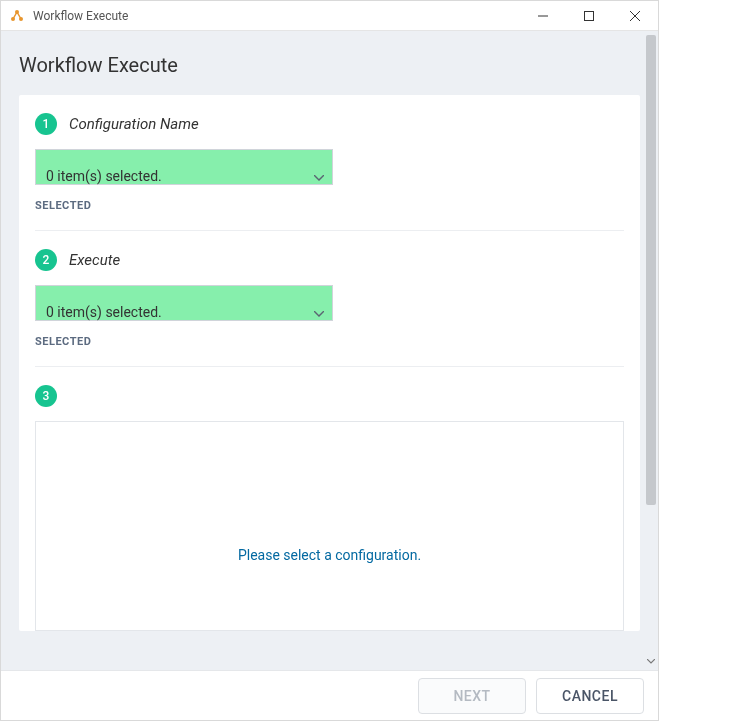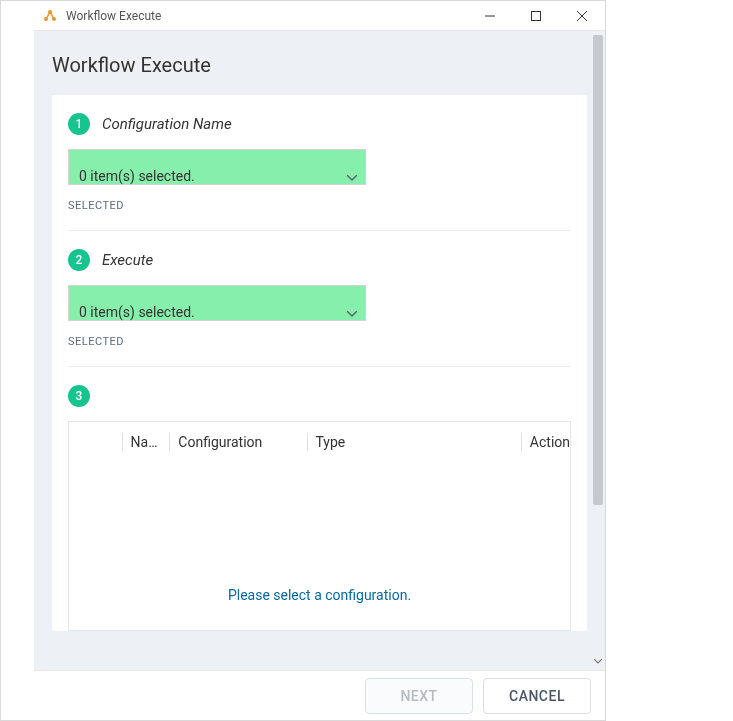--- a/index.html
+++ b/index.html
@@ -1,18 +1,18 @@
 <!DOCTYPE html>
 <html><head>
 <meta charset="utf-8">
 <style>
   * { box-sizing: border-box; }
   html, body { margin:0; padding:0; font-family: -apple-system, BlinkMacSystemFont, "Segoe UI", Roboto, Arial, sans-serif; }
   body { background:#fff; }
-  .window { width:606px; height:721px; border:1px solid #d9d9d9; position:relative; background:#fff; display:flex; flex-direction:column;padding-left:33px; }
+  .window { width:659px; height:721px; border:1px solid #d9d9d9; position:relative; background:#fff; display:flex; flex-direction:column; }
   
   .titlebar { height:30px; display:flex; align-items:center; padding:0 0 0 8px; border-bottom:1px solid #e5e5e5; background:#fff; user-select:none; }
   .titlebar .appicon { width:16px; height:16px; margin-right:8px; display:flex; align-items:center; justify-content:center; }
   .titlebar .title { font-size:12px; color:#555; }
   .titlebar .spacer { flex:1; }
   .winbtn { width:46px; height:30px; display:flex; align-items:center; justify-content:center; color:#555; }
   
   .client { flex:1; position:relative; background:#edf0f4; overflow:hidden; }
   .scrollbar-track { position:absolute; right:0; top:2px; bottom:2px; width:14px; background:transparent; }
   .scrollbar-thumb { position:absolute; right:2px; top:2px; width:10px; height:470px; background:#c5c8cc; border-radius:2px; }
@@ -21,21 +21,21 @@
   .header { padding:22px 18px 0 18px; }
   .pagetitle { font-size:20px; color:#333; font-weight:400; }
   .card { margin:18px; background:#fff; border-radius:2px; padding:18px 16px 0 16px; }
   .step { margin-bottom:18px; }
   .stephead { display:flex; align-items:center; margin-bottom:14px; }
   .stepnum { width:22px; height:22px; border-radius:50%; background:#17c490; color:#fff; font-size:12px; font-weight:500; display:flex; align-items:center; justify-content:center; margin-right:12px; }
   .steptitle { font-size:15px; color:#333;font-style:italic; }
   .dropdown { width:298px; height:36px; border:1px solid #d0d4da; display:flex; align-items:flex-end; padding:0 8px 0 10px; color:#333; font-size:14px; background:#86efac; }
   .dropdown .ddlabel { flex:1; }
   .dropdown .ddarrow { color:#5a6572; }
-  .selectedlbl { font-size:11px; letter-spacing:0.5px; color:#5c6b80; font-weight:400; margin-top:14px; margin-bottom:18px; }
+  .selectedlbl { font-size:11px; letter-spacing:0.5px; color:#5c6b80; font-weight:700; margin-top:14px; margin-bottom:18px; }
   .divider { border:none; border-top:1px solid #eceef1; margin:0; }
   .table { border:1px solid #e3e6ea; margin-top:14px; height:210px; overflow:hidden; }
   .thead { display:flex; height:40px; align-items:center; font-size:14px; color:#333; }
   .th { display:flex; align-items:center; }
   .colsep { width:1px; height:18px; background:#dcdfe3; margin:0 8px; }
   .th-first { width:52px; }
   .emptymsg { text-align:center; color:#0369a1; font-size:14px; margin-top:125px; }
   
   .footer { height:50px; border-top:1px solid #e5e7ea; background:#fff; display:flex; align-items:center; justify-content:flex-end; padding:0 14px; gap:10px; }
   .btn { height:36px; min-width:108px; border:1px solid #dcdfe3; background:#fff; border-radius:4px; font-size:14px; letter-spacing:0.5px; display:flex; align-items:center; justify-content:center; }
@@ -115,31 +115,20 @@
         </div>
         <div class="selectedlbl">SELECTED</div>
         <hr class="divider">
       </div>
 
       <div class="step">
         <div class="stephead">
           <div class="stepnum">3</div>
         </div>
         <div class="table">
-          <div class="thead">
-            <div class="th th-first"></div>
-            <div class="colsep"></div>
-            <div class="th" style="width:36px;">Na…</div>
-            <div class="colsep"></div>
-            <div class="th" style="width:140px;">Configuration</div>
-            <div class="colsep"></div>
-            <div class="th" style="width:230px;">Type</div>
-            <div class="colsep"></div>
-            <div class="th" style="flex:1;">Action</div>
-          </div>
           <div class="emptymsg">Please select a configuration.</div>
         </div>
       </div>
 
     </div>
 
     <div class="scrollbar-track">
       <div class="scrollbar-thumb"></div>
       <div class="scrollbar-btn bot">
         <svg width="8" height="5" viewBox="0 0 8 5">

